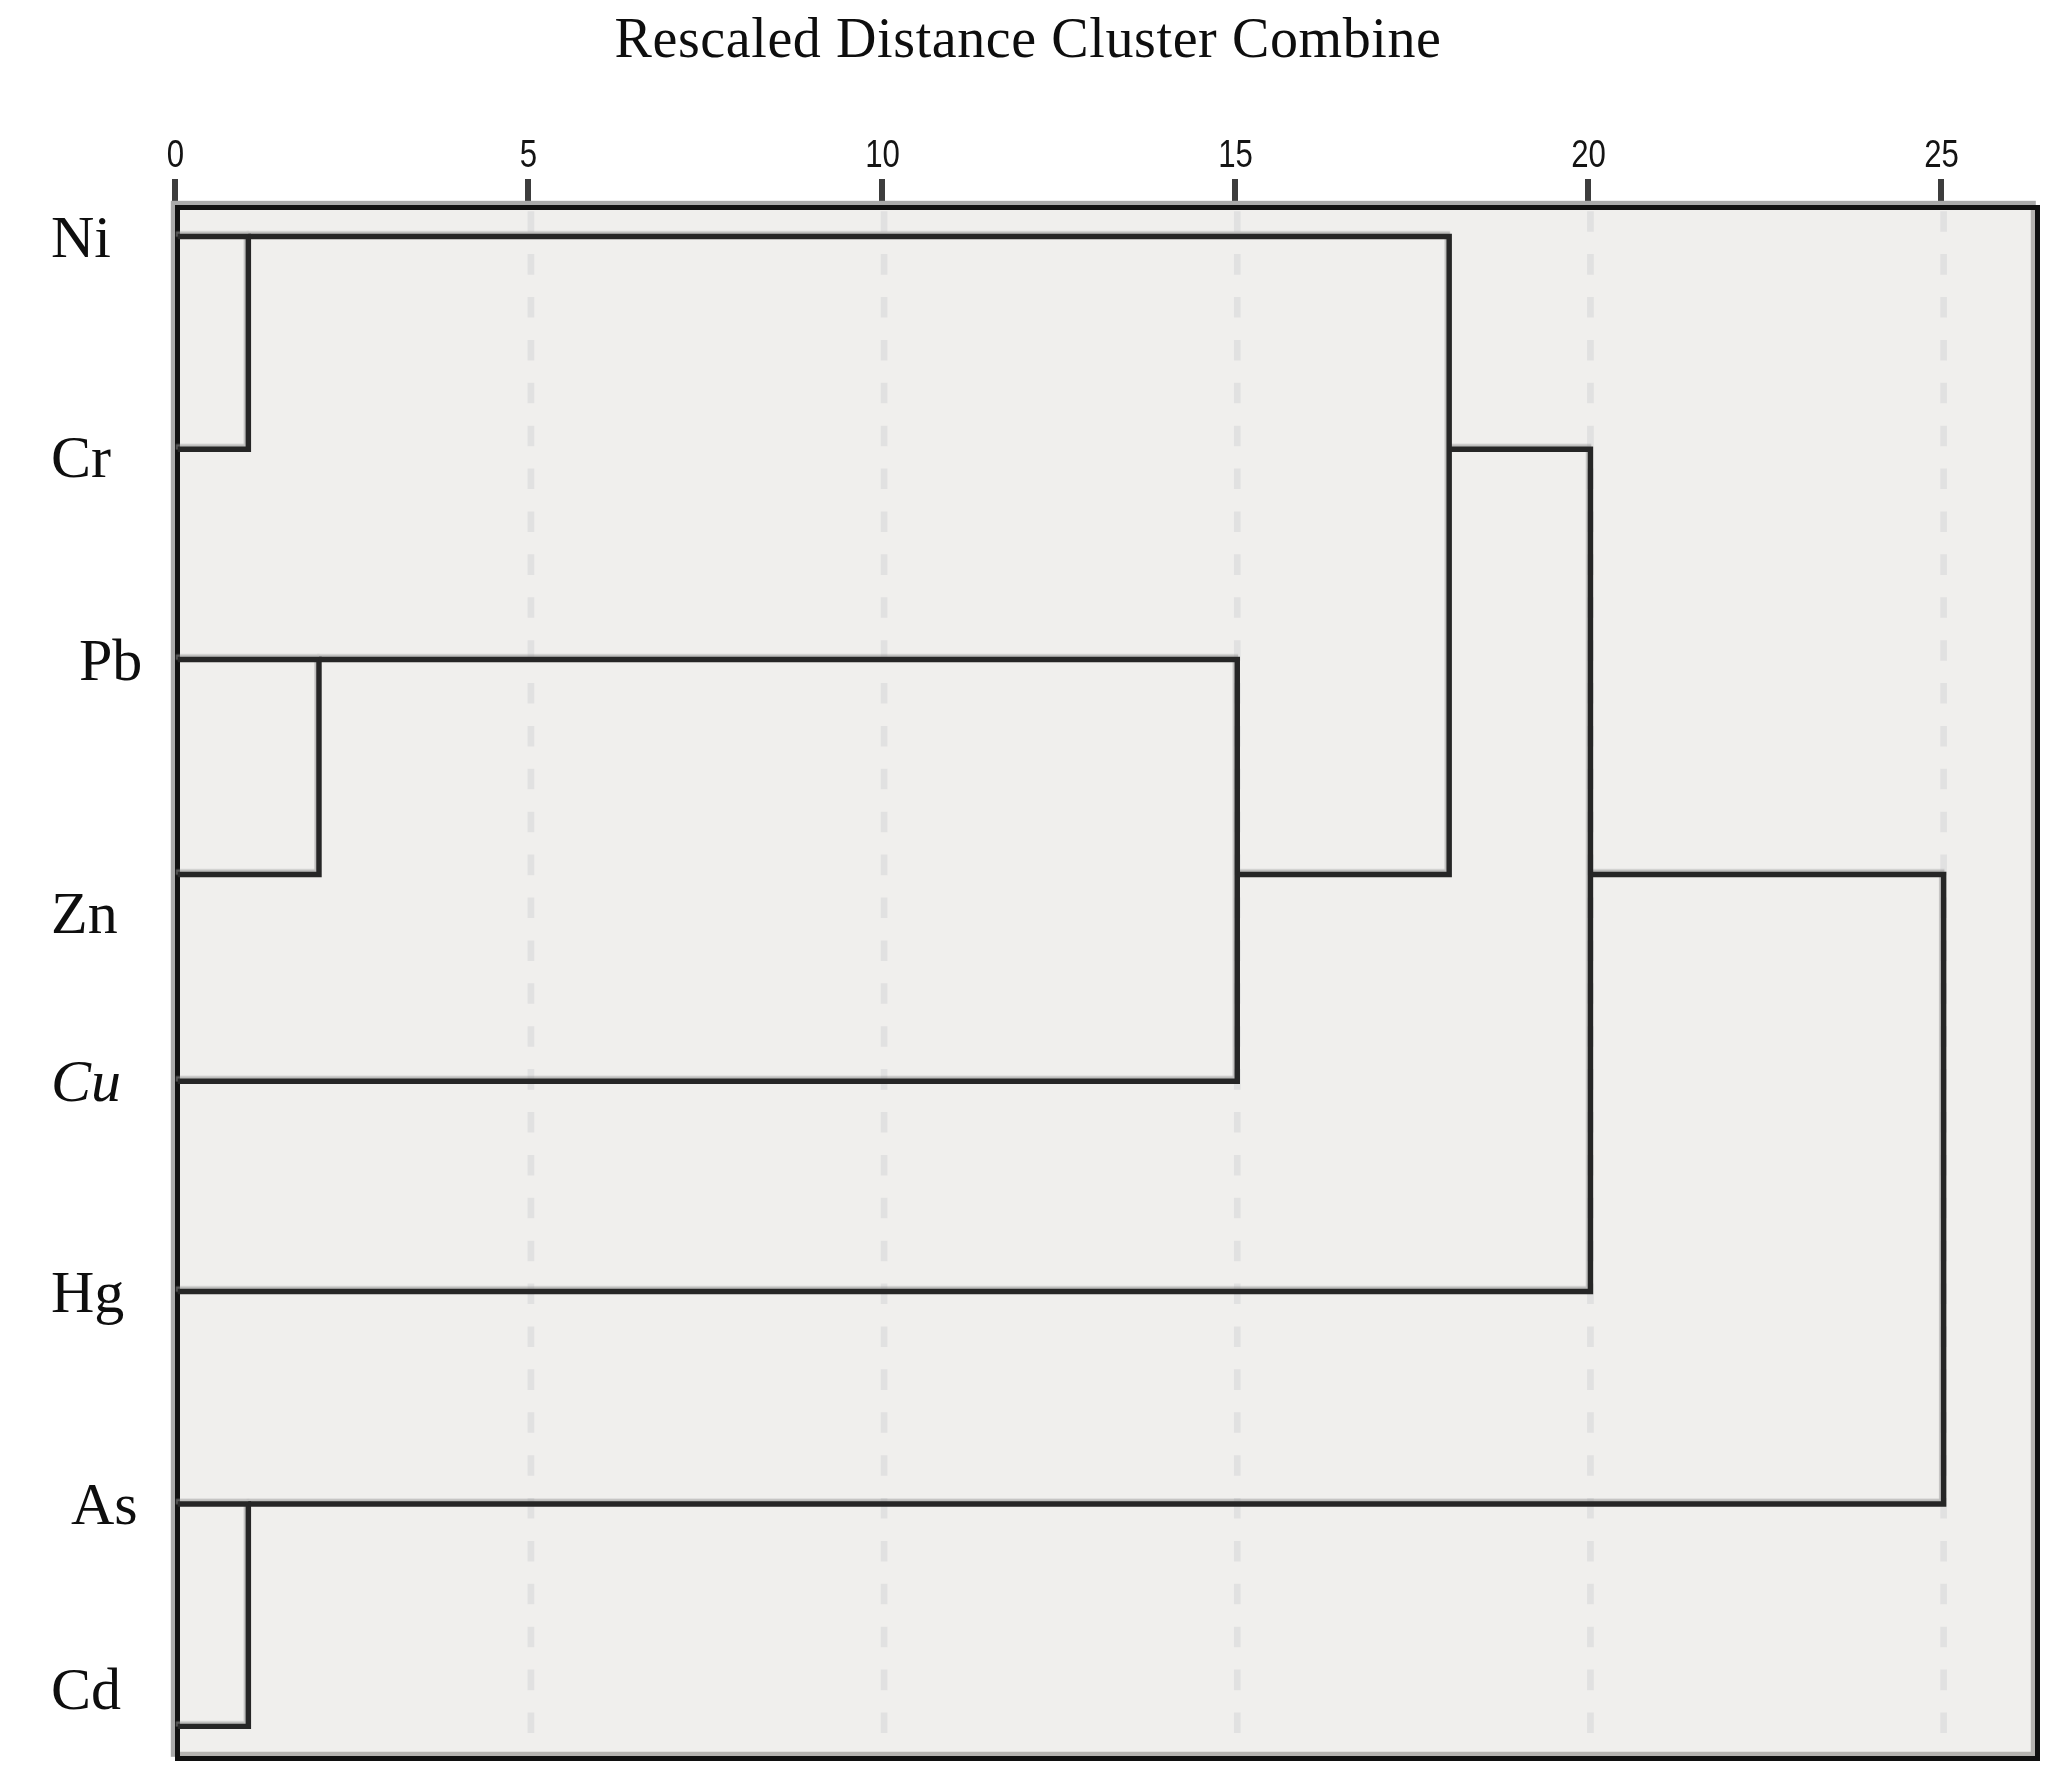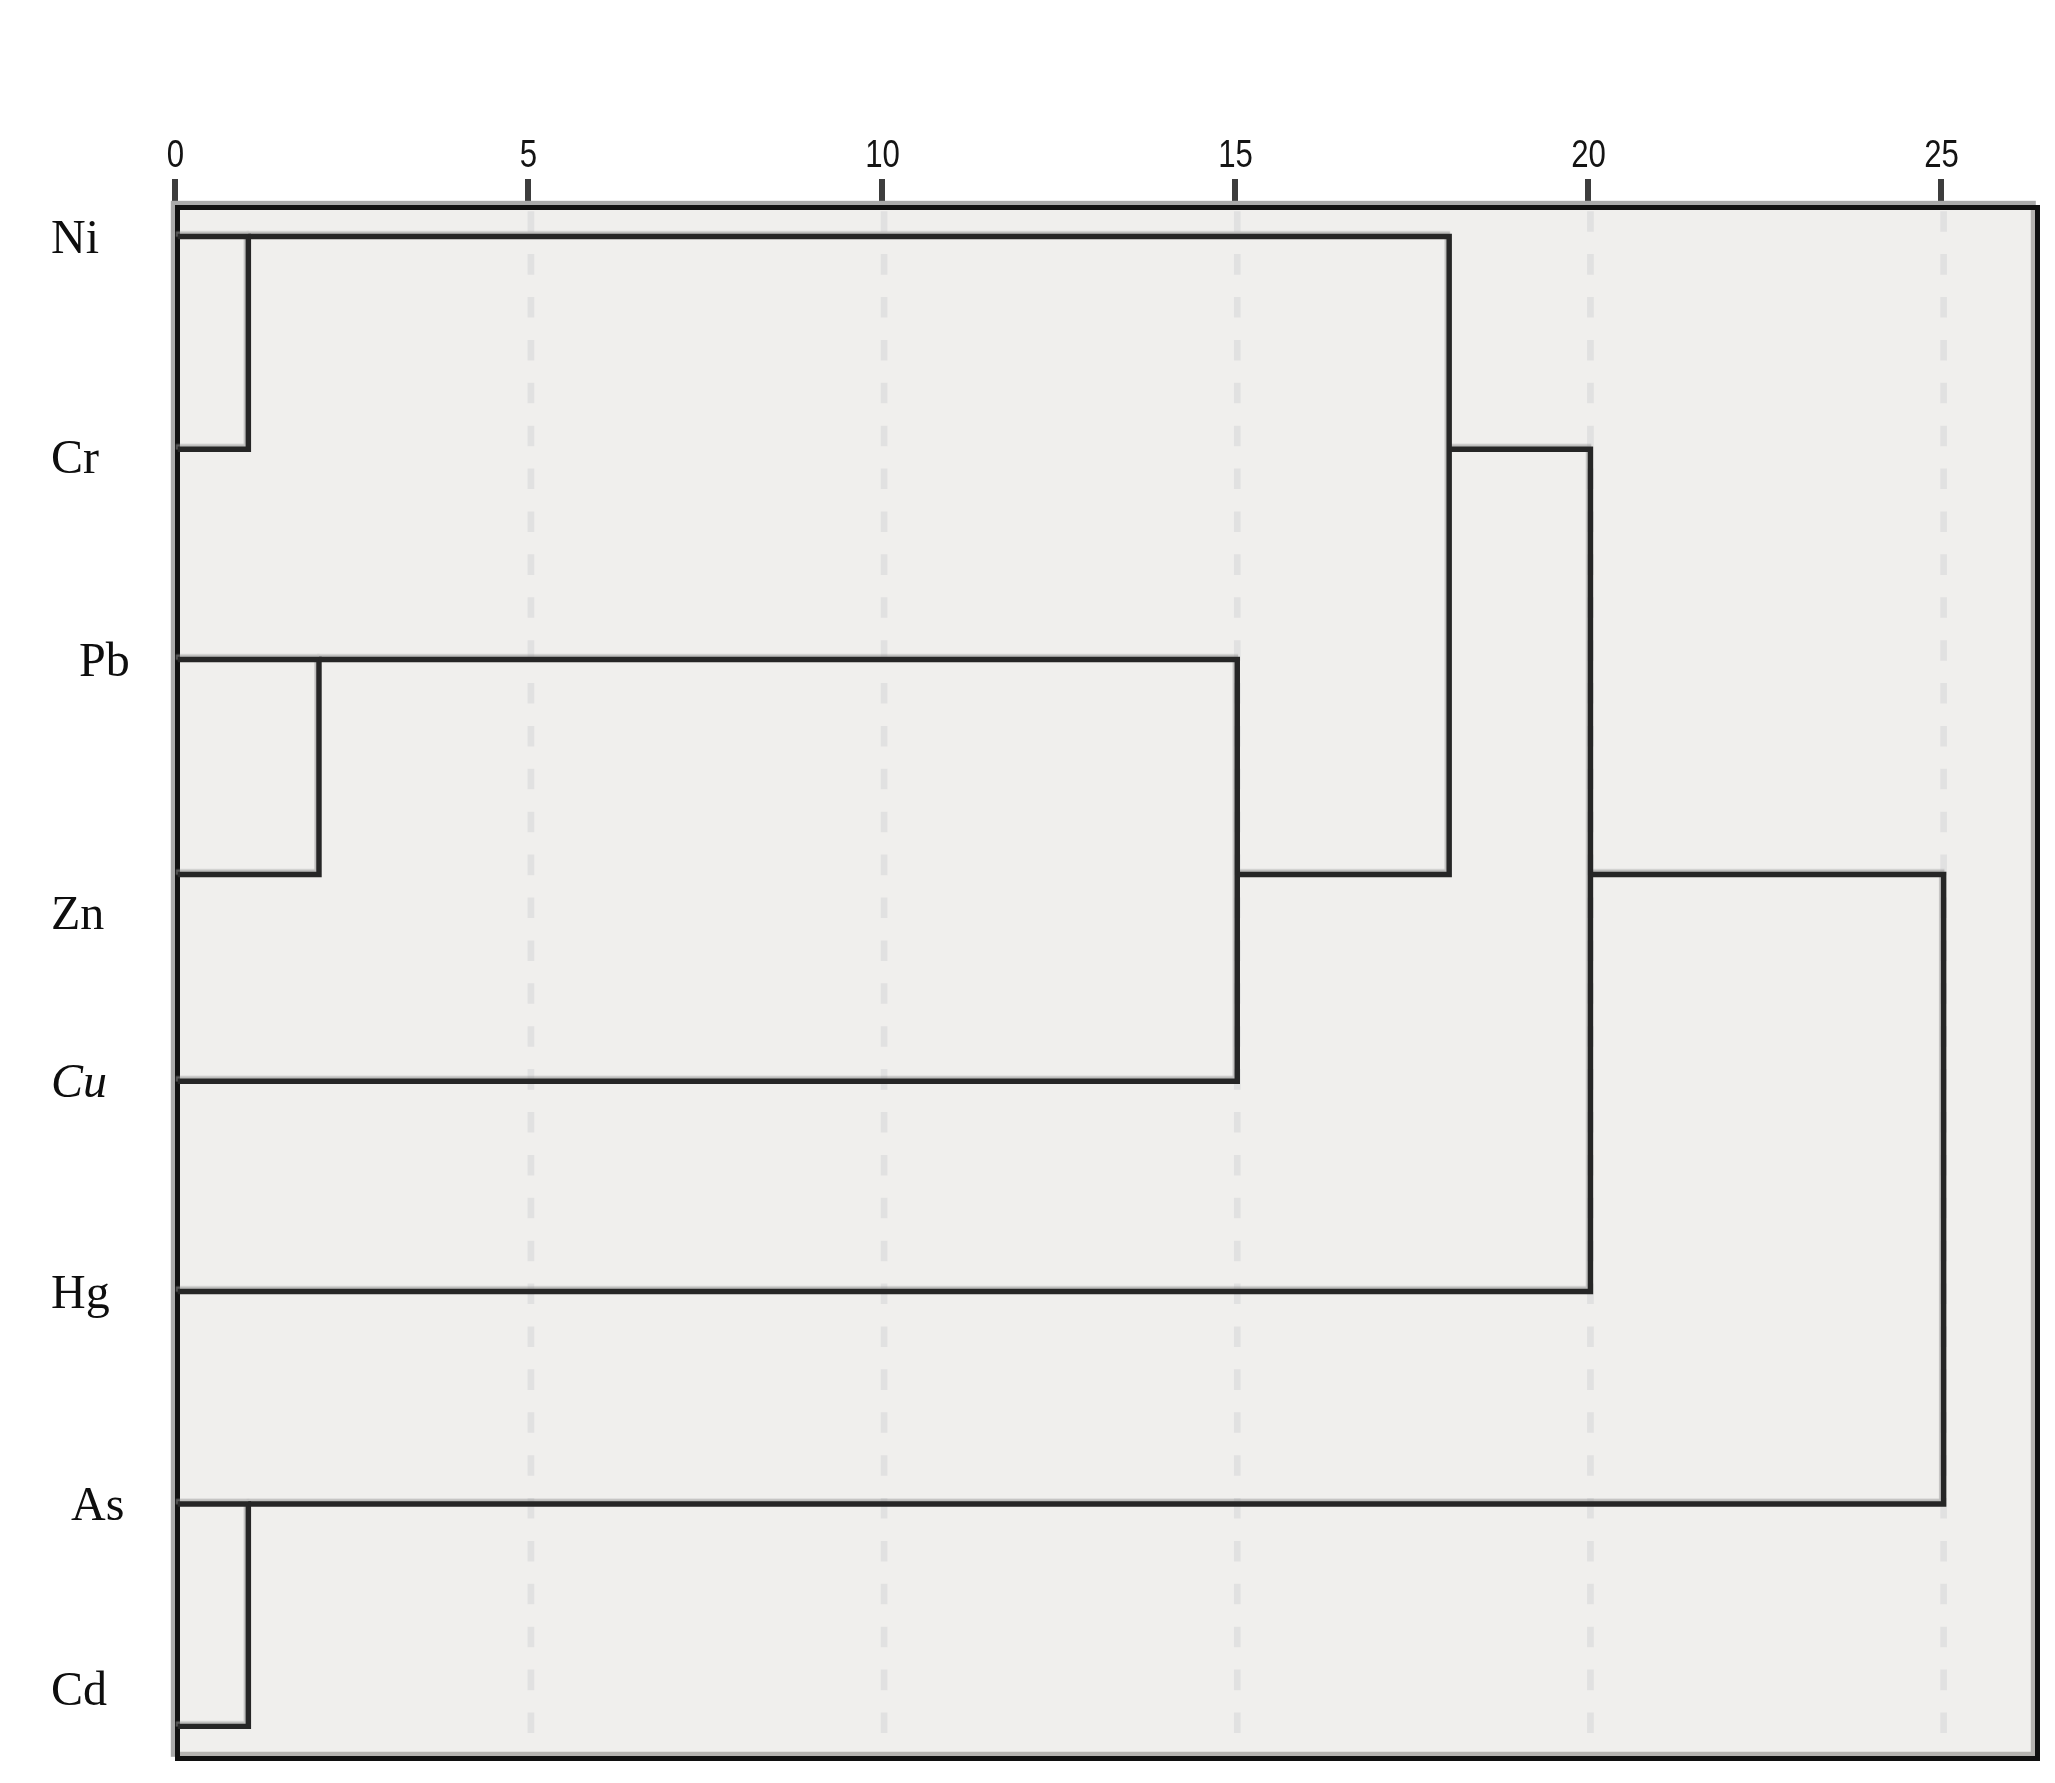--- a/index.html
+++ b/index.html
@@ -10,26 +10,27 @@
   .tick-label{position:absolute;top:132px;width:97px;margin-left:-48px;text-align:center;
               font-family:"Liberation Sans","DejaVu Sans",sans-serif;font-size:39px;color:#141414;
               transform:scaleX(0.80);transform-origin:center;}
   .tick-mark{position:absolute;top:179px;width:6px;height:26.6px;margin-left:-3px;background:#3d3d3d;}
   #plot{position:absolute;left:175px;top:205px;width:1865px;height:1556px;box-sizing:border-box;
         background:#f0efed;border:5.4px solid #101010;
         box-shadow:-4.2px -4.2px 0 0 #a9a9a9, inset -4.2px -4.2px 0 0 #b5b3b0;}
   #plot svg{position:absolute;left:-5.4px;top:-5.4px;width:1865px;height:1556px;overflow:visible;}
   #tree{filter:drop-shadow(-3px -4px 0 rgba(150,150,150,0.55));}
   .leaf-label{position:absolute;left:51px;width:121px;height:58px;line-height:58px;
-              font-size:48px;text-align:left;color:#0e0e0e;}
+              font-size:60px;text-align:left;color:#0e0e0e;}
 </style>
 </head>
 <body>
 
 <div id="canvas" style="background: rgb(255, 255, 255);">
+  <div id="chart-title">Rescaled Distance Cluster Combine</div>
 
   <div id="axis">
       <div class="tick-label" style="left: 175px;">0</div>
       <div class="tick-mark" style="left: 175px;"></div>
       <div class="tick-label" style="left: 528px;">5</div>
       <div class="tick-mark" style="left: 528px;"></div>
       <div class="tick-label" style="left: 882px;">10</div>
       <div class="tick-mark" style="left: 882px;"></div>
       <div class="tick-label" style="left: 1235px;">15</div>
       <div class="tick-mark" style="left: 1235px;"></div>

